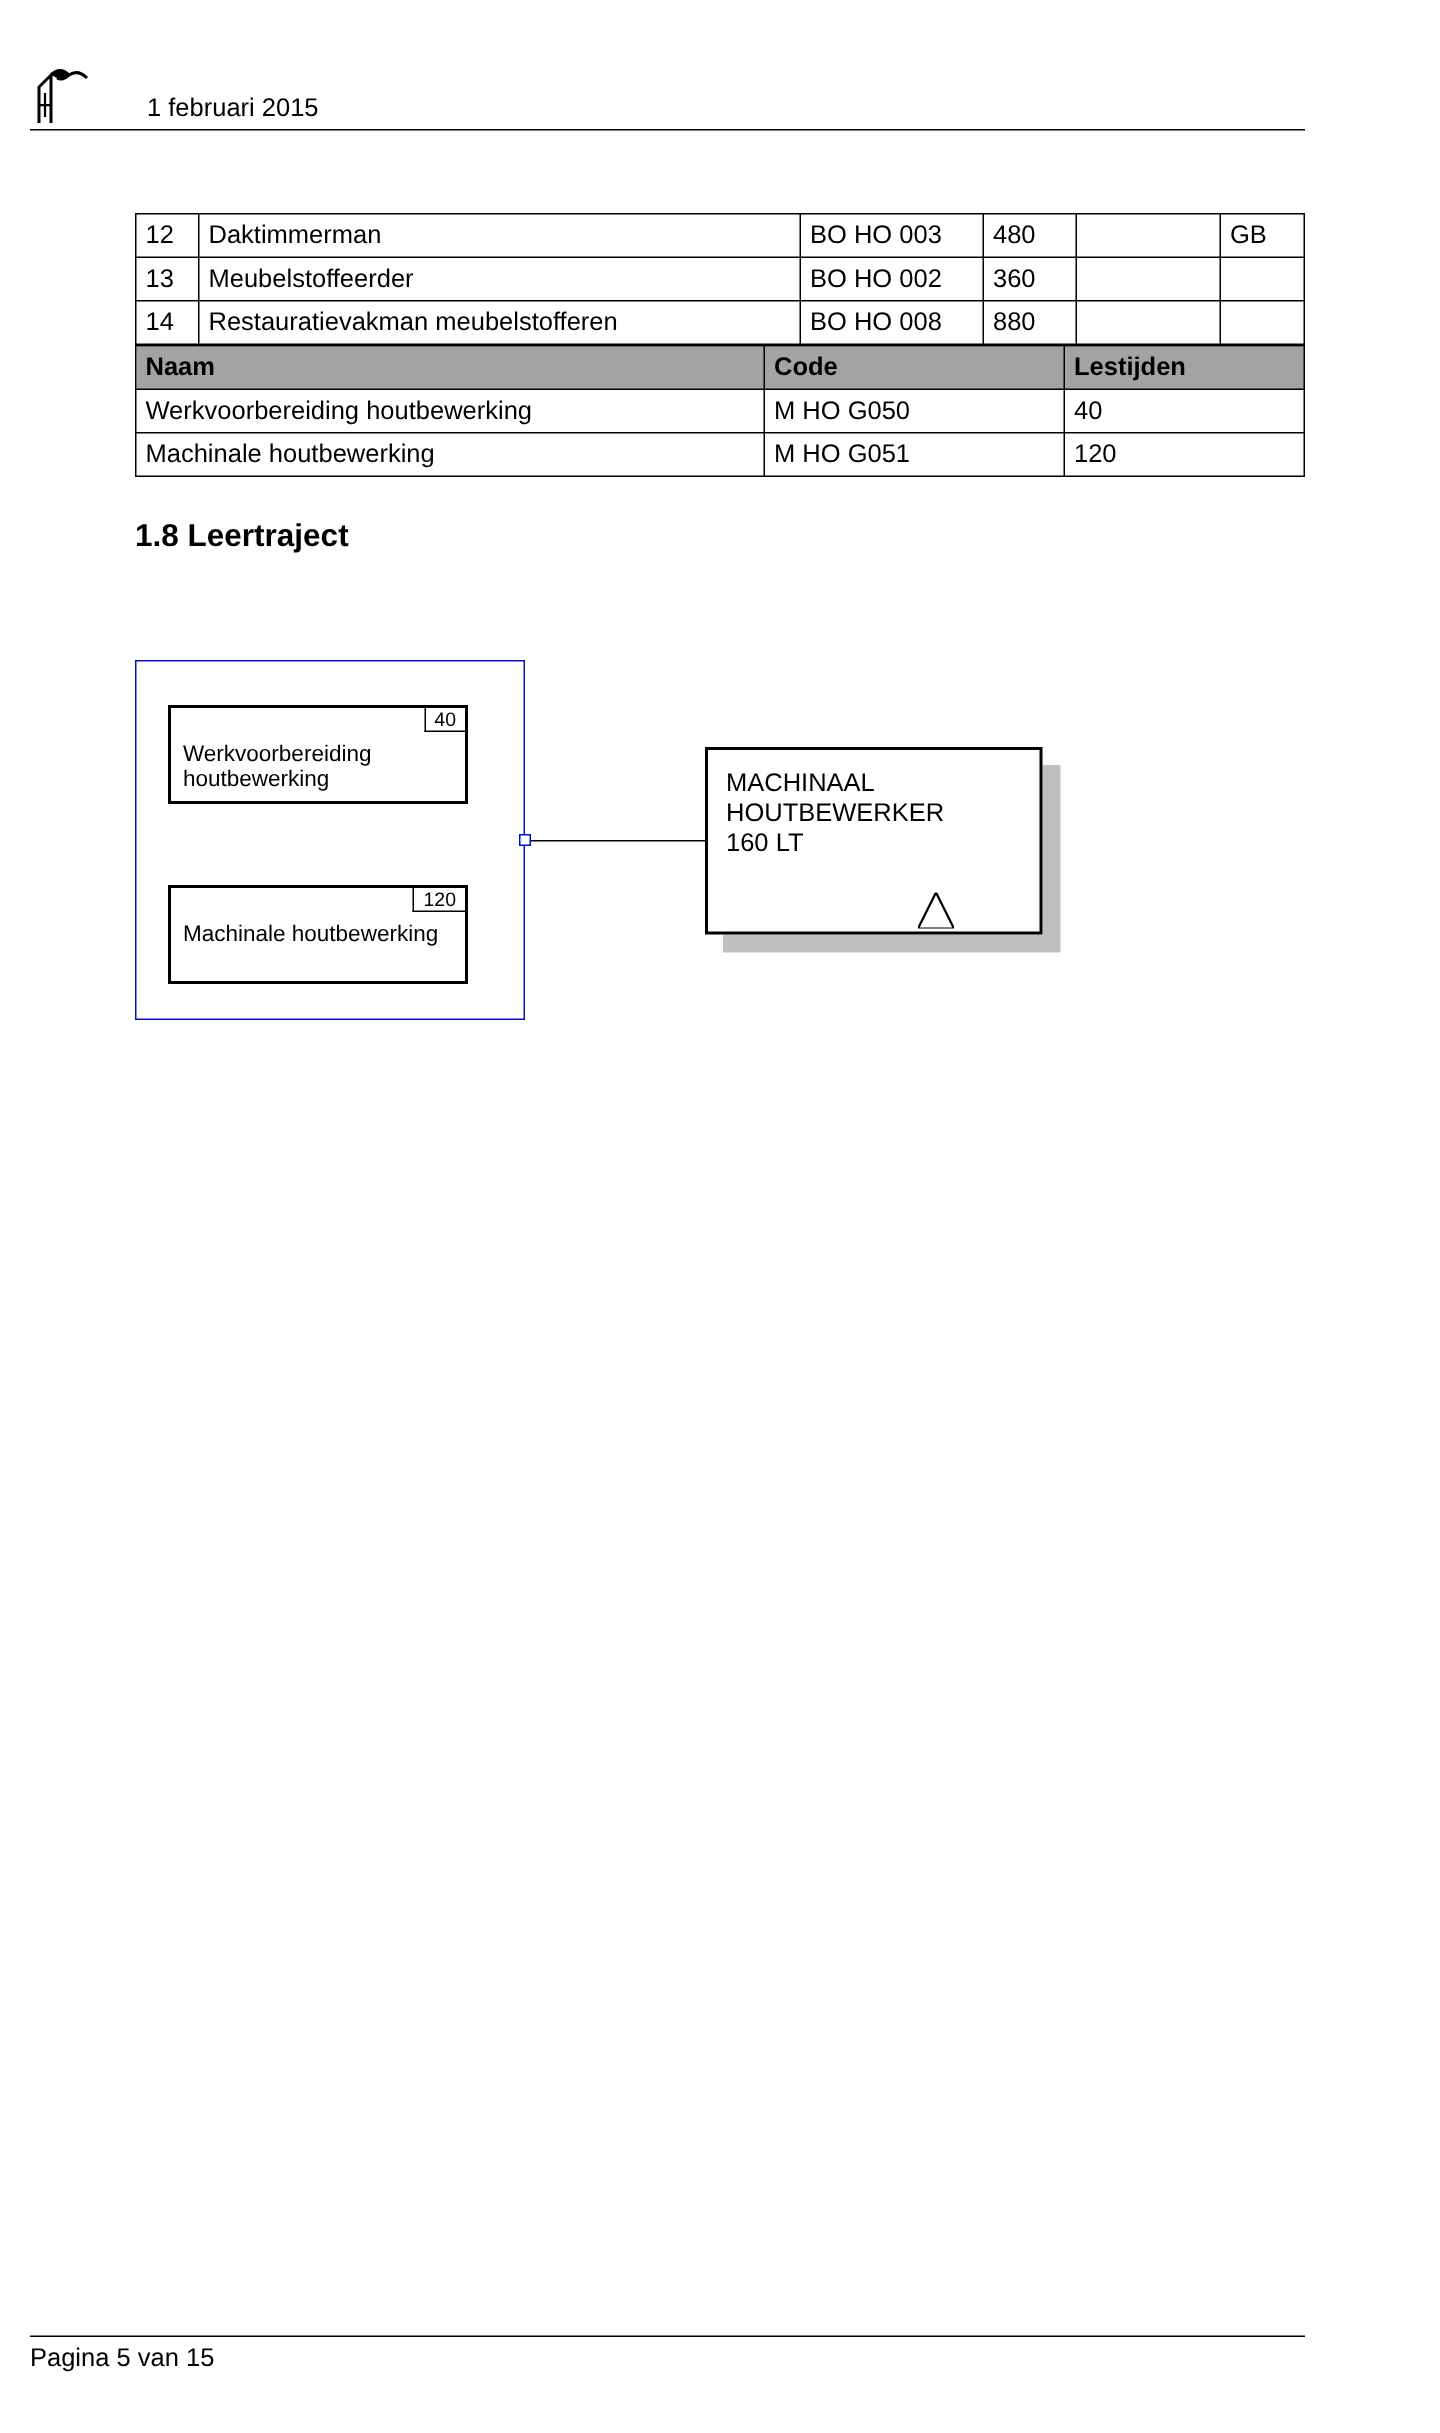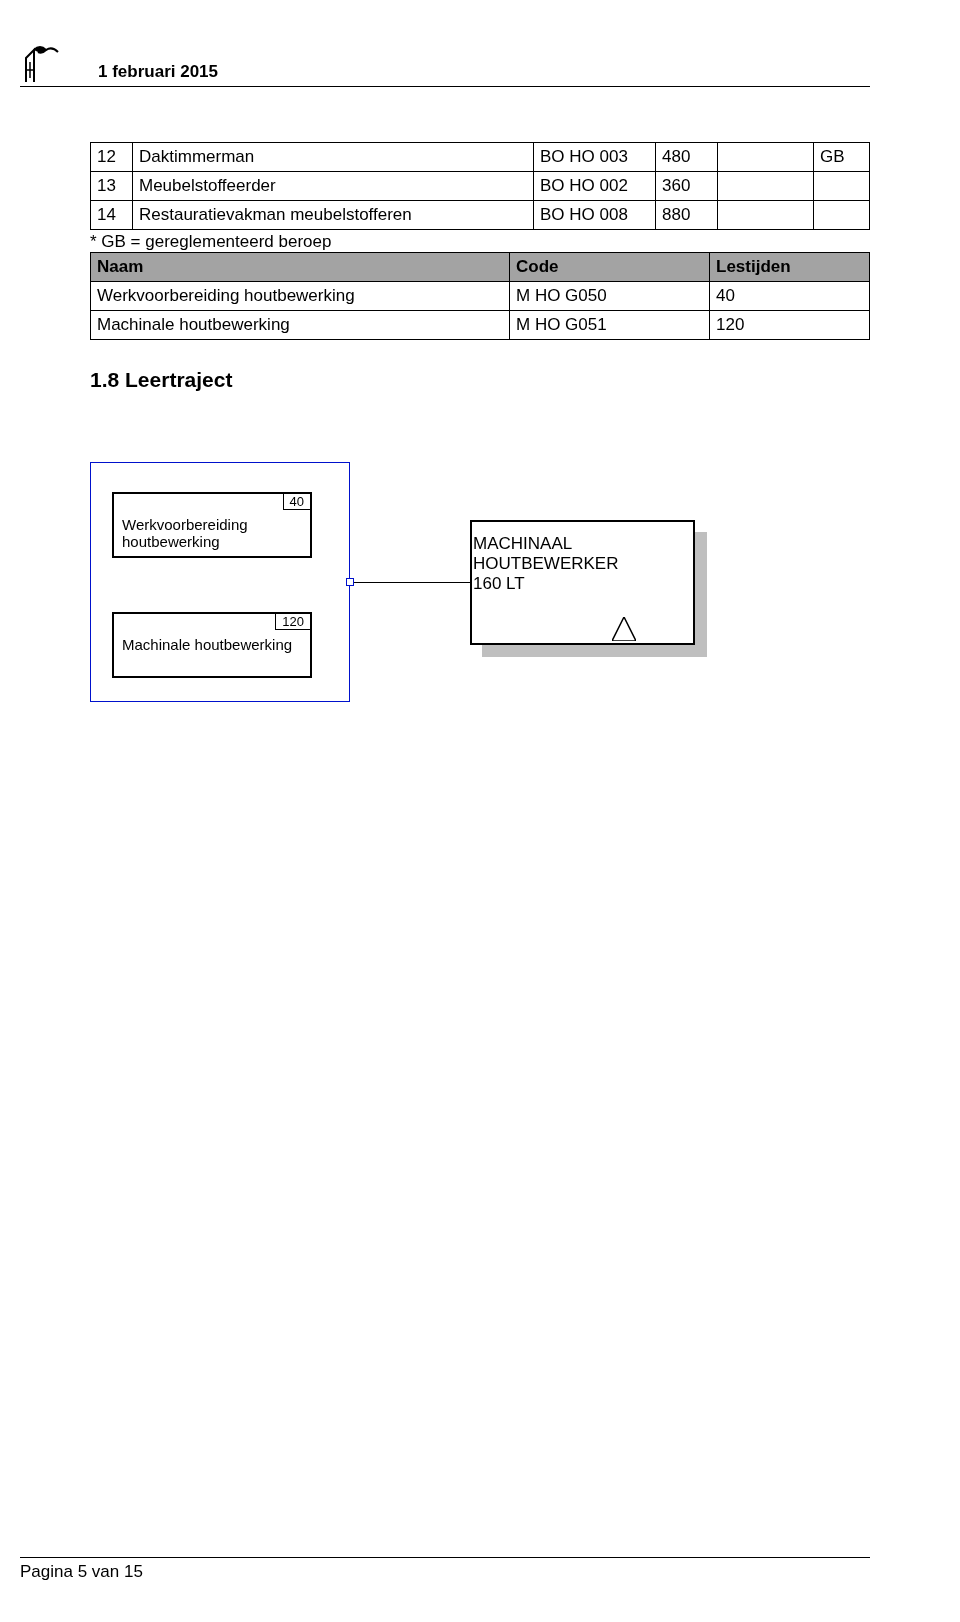--- a/index.html
+++ b/index.html
@@ -31,21 +31,21 @@
     margin-bottom: -6px;
   }
   .header-text {
     flex: 1;
     display: flex;
     justify-content: space-between;
     font-size: 17px;
     font-weight: bold;
     padding-left: 20px;
   }
-  .header-date { font-weight: bold; }
+  .header-date { font-weight: normal; }
   .hr {
     border: none;
     border-top: 1.5px solid #000;
     margin: 4px 0 0 0;
     margin-left: -70px;
   }
   .content {
     padding-top: 55px;
     font-size: 17px;
   }
@@ -122,21 +122,21 @@
     position: absolute;
     background: #bfbfbf;
     width: 225px; height: 125px;
   }
   .cert-box {
     position: absolute;
     background: #fff;
     border: 2px solid #000;
     width: 225px; height: 125px;
     font-size: 17px;
-    padding: 12px 1px;
+    padding: 12px 12px;
   }
   .cert-fold {
     position: absolute;
     bottom: 2px;
     left: 140px;
     width: 24px;
     height: 24px;
   }
   .footer {
     position: absolute;
@@ -204,21 +204,20 @@
           <td>14</td>
           <td>Restauratievakman meubelstofferen</td>
           <td>BO HO 008</td>
           <td>880</td>
           <td></td>
           <td></td>
         </tr>
       </tbody>
     </table>
 
-    <div class="footnote">* GB = gereglementeerd beroep</div>
 
 
     <table class="data modules-table">
       <colgroup>
         <col>
           <col style="width:200px">
           <col style="width:160px">
       </colgroup>
       <thead>
         <tr>

